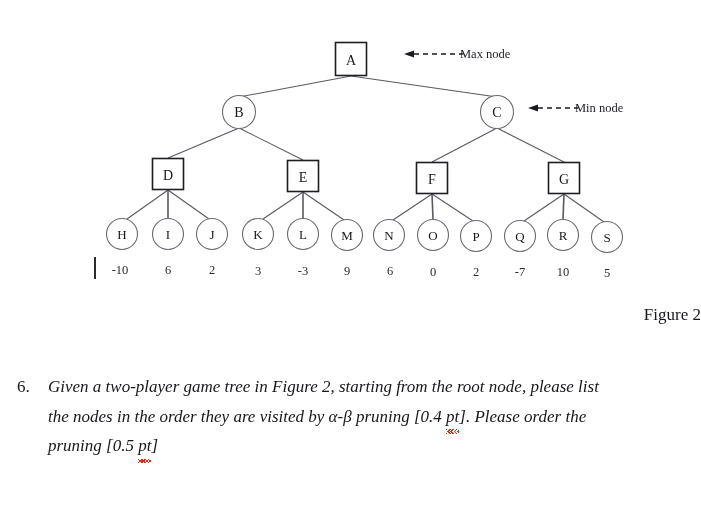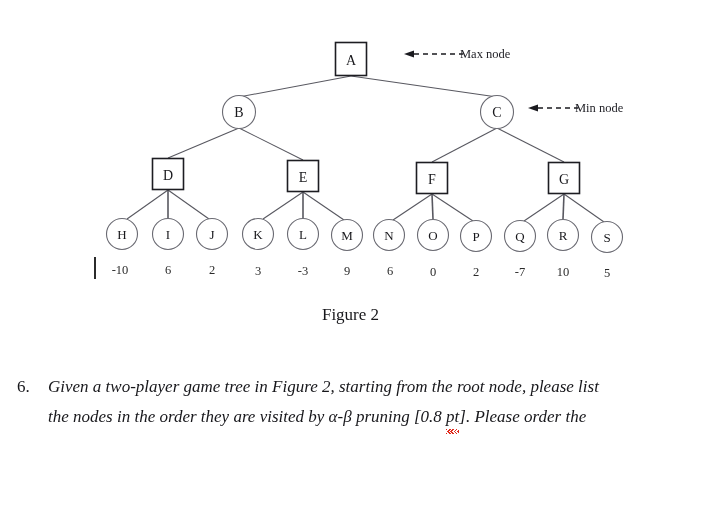--- a/index.html
+++ b/index.html
@@ -47,21 +47,21 @@
     font-family: "Liberation Serif", "DejaVu Serif", serif;
     font-size: 12.5px;
     fill: #222228;
   }
 
   .fig-caption {
     position: absolute;
     left: 0;
     top: 305px;
     width: 701px;
-    text-align: center;
+    text-align: right;
     font-size: 17px;
     font-family: "Liberation Serif", "DejaVu Serif", serif;
     color: #17171b;
   }
 
   #question-block {
     position: absolute;
     left: 0;
     top: 372px;
     width: 701px;
@@ -281,18 +281,21 @@
 
 <div id="question-block">
   <div class="q-row">
     <span class="q-number">6.</span>
 
     <div class="q-line">
       <span>Given a two-player game tree in Figure 2, starting from the root node, please list</span>
     </div>
 
     <div class="q-line">
-      <span>the nodes in the order they are visited by α-β pruning [0.8 </span><span class="spell">pt</span><span>]. Please order the</span>
+      <span>the nodes in the order they are visited by α-β pruning [0.4 </span><span class="spell">pt</span><span>]. Please order the</span>
     </div>
 
 
+    <div class="q-line">
+      <span>pruning [0.5 </span><span class="spell">pt</span><span>]</span>
+    </div>
   </div>
 </div>
 
 </body></html>

